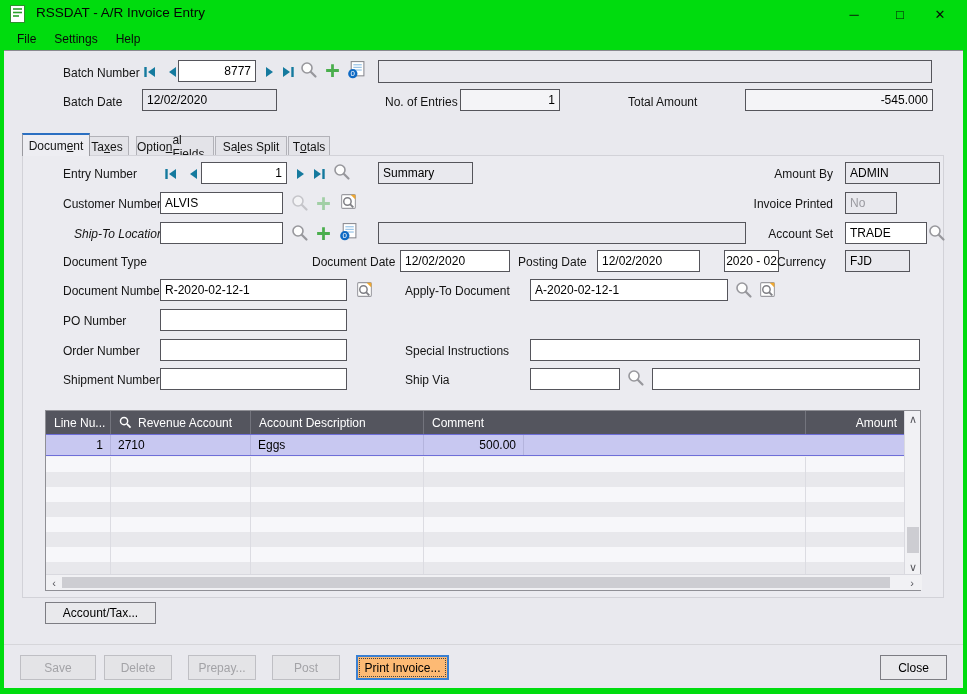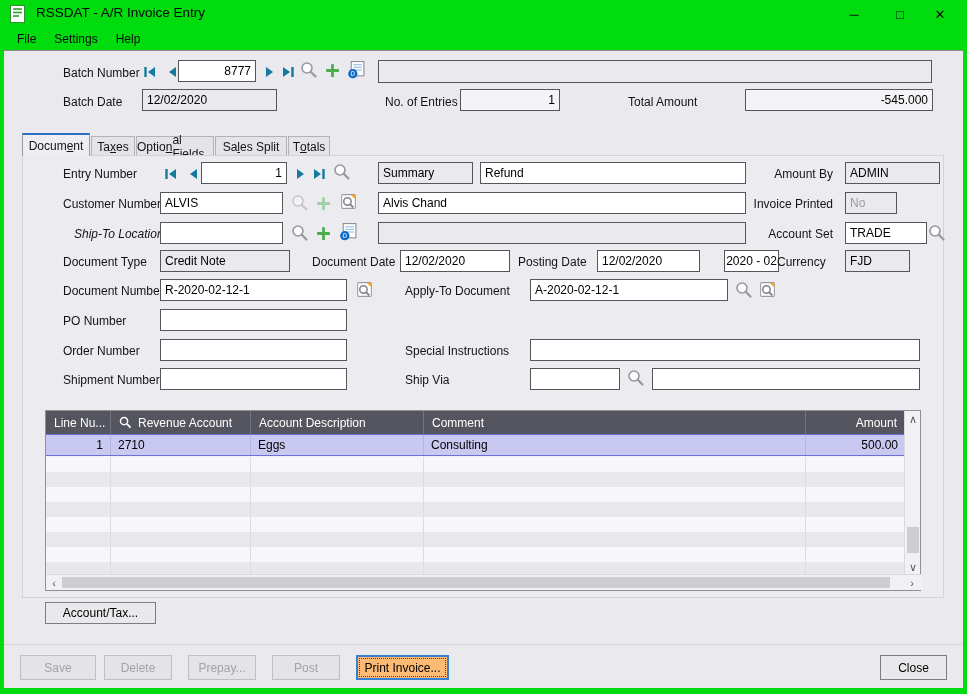--- a/index.html
+++ b/index.html
@@ -122,21 +122,21 @@
   <div class="fld ro" style="left:378px;top:60px;width:554px;height:23px;"></div>
 
   <div class="lbl" style="left:63px;top:95px;">Batch Date</div>
   <div class="fld ro" style="left:142px;top:89px;width:135px;">12/02/2020</div>
   <div class="lbl" style="left:385px;top:95px;">No. of Entries</div>
   <div class="fld lt right" style="left:460px;top:89px;width:100px;">1</div>
   <div class="lbl" style="left:628px;top:95px;">Total Amount</div>
   <div class="fld lt right" style="left:745px;top:89px;width:188px;">-545.000</div>
 
   <div class="tab active" style="left:22px;width:68px;">Docum<u>e</u>nt</div>
-  <div class="tab" style="left:91px;width:44px;">Ta<u>x</u>es</div>
+  <div class="tab" style="left:85px;width:44px;">Ta<u>x</u>es</div>
   <div class="tab" style="left:136px;width:78px;">Optio<u>n</u>al Fields</div>
   <div class="tab" style="left:215px;width:72px;">Sa<u>l</u>es Split</div>
   <div class="tab" style="left:288px;width:42px;">T<u>o</u>tals</div>
   <div class="tabpanel"></div>
 
   <div class="lbl" style="left:63px;top:167px;">Entry Number</div>
   <span class="navbtn" style="left:163px;top:166px;">
     <svg width="16" height="16" viewBox="0 0 16 16">
         <path d="M3.5 3v10" stroke="#157a9e" stroke-width="2.4"></path>
         <path d="M13 3 6 8l7 5z" fill="#157a9e"></path>
@@ -154,21 +154,20 @@
     <svg width="16" height="16" viewBox="0 0 16 16">
         <path d="M3 3l7 5-7 5z" fill="#157a9e"></path>
         <path d="M12.5 3v10" stroke="#157a9e" stroke-width="2.4"></path>
       </svg></span>
   <span class="ico" style="left:333px;top:163px;">
     <svg width="18" height="18" viewBox="0 0 18 18">
         <circle cx="7" cy="7" r="5" fill="#fdfdfd" stroke="#97979c" stroke-width="1.6"></circle>
         <line x1="11" y1="11" x2="15.5" y2="15.5" stroke="#97979c" stroke-width="2.2" stroke-linecap="round"></line>
       </svg></span>
   <div class="fld ro" style="left:378px;top:162px;width:95px;">Summary</div>
-  <div class="fld" style="left:480px;top:162px;width:266px;">Refund</div>
   <div class="lbl r" style="left:753px;top:167px;width:80px;">Amount By</div>
   <div class="fld ro" style="left:845px;top:162px;width:95px;">ADMIN</div>
 
   <div class="lbl" style="left:63px;top:197px;">Customer Number</div>
   <div class="fld" style="left:160px;top:192px;width:123px;">ALVIS</div>
   <span class="ico dim" style="left:291px;top:194px;">
     <svg width="18" height="18" viewBox="0 0 18 18">
         <circle cx="7" cy="7" r="5" fill="#fdfdfd" stroke="#97979c" stroke-width="1.6"></circle>
         <line x1="11" y1="11" x2="15.5" y2="15.5" stroke="#97979c" stroke-width="2.2" stroke-linecap="round"></line>
       </svg></span>
@@ -176,21 +175,20 @@
     <svg width="17" height="17" viewBox="0 0 16 16">
         <path d="M8 2v12M2 8h12" stroke="#4aae4d" stroke-width="2.6"></path>
       </svg></span>
   <span class="ico" style="left:339px;top:192px;">
     <svg width="19" height="19" viewBox="0 0 18 18">
         <rect x="2.5" y="2.5" width="13" height="13" rx="1" fill="#fff" stroke="#9a9aa0"></rect>
         <path d="M11 2.5h4.5V7z" fill="#f0a830"></path>
         <circle cx="8" cy="9" r="3.5" fill="#fff" stroke="#7f7f85" stroke-width="1.4"></circle>
         <line x1="10.5" y1="11.5" x2="13.5" y2="14.5" stroke="#7f7f85" stroke-width="1.8"></line>
       </svg></span>
-  <div class="fld" style="left:378px;top:192px;width:368px;">Alvis Chand</div>
   <div class="lbl r" style="left:733px;top:197px;width:100px;">Invoice Printed</div>
   <div class="fld ro graytext" style="left:845px;top:192px;width:52px;">No</div>
 
   <div class="lbl" style="left:74px;top:227px;font-style:italic;">Ship-To Location</div>
   <div class="fld" style="left:160px;top:222px;width:123px;"></div>
   <span class="ico" style="left:291px;top:224px;">
     <svg width="18" height="18" viewBox="0 0 18 18">
         <circle cx="7" cy="7" r="5" fill="#fdfdfd" stroke="#97979c" stroke-width="1.6"></circle>
         <line x1="11" y1="11" x2="15.5" y2="15.5" stroke="#97979c" stroke-width="2.2" stroke-linecap="round"></line>
       </svg></span>
@@ -210,21 +208,20 @@
   <div class="fld ro" style="left:378px;top:222px;width:368px;"></div>
   <div class="lbl r" style="left:753px;top:227px;width:80px;">Account Set</div>
   <div class="fld" style="left:845px;top:222px;width:82px;">TRADE</div>
   <span class="ico" style="left:928px;top:224px;">
     <svg width="18" height="18" viewBox="0 0 18 18">
         <circle cx="7" cy="7" r="5" fill="#fdfdfd" stroke="#97979c" stroke-width="1.6"></circle>
         <line x1="11" y1="11" x2="15.5" y2="15.5" stroke="#97979c" stroke-width="2.2" stroke-linecap="round"></line>
       </svg></span>
 
   <div class="lbl" style="left:63px;top:255px;">Document Type</div>
-  <div class="fld ro" style="left:160px;top:250px;width:130px;">Credit Note</div>
   <div class="lbl" style="left:312px;top:255px;">Document Date</div>
   <div class="fld" style="left:400px;top:250px;width:110px;">12/02/2020</div>
   <div class="lbl" style="left:518px;top:255px;">Posting Date</div>
   <div class="fld" style="left:597px;top:250px;width:103px;">12/02/2020</div>
   <div class="fld center" style="left:724px;top:250px;width:55px;">2020 - 02</div>
   <div class="lbl" style="left:777px;top:255px;">Currency</div>
   <div class="fld ro" style="left:845px;top:250px;width:65px;">FJD</div>
 
   <div class="lbl" style="left:63px;top:284px;">Document Number</div>
   <div class="fld" style="left:160px;top:279px;width:187px;">R-2020-02-12-1</div>
@@ -277,21 +274,20 @@
             <line x1="11" y1="11" x2="16" y2="16" stroke="#fff" stroke-width="2.4"></line>
           </svg>Revenue Account</div>
         <div class="gh-cell" style="width: 173px;">Account Description</div>
         <div class="gh-cell" style="width: 382px;">Comment</div>
         <div class="gh-cell right" style="width: 100px;">Amount</div>
       </div>
     <div class="grid-row" id="grid-row1">
         <div class="gr-cell right" style="width: 65px;">1</div>
         <div class="gr-cell" style="width: 140px;">2710</div>
         <div class="gr-cell" style="width: 173px;">Eggs</div>
-        <div class="gr-cell" style="width: 382px;">Consulting</div>
         <div class="gr-cell right" style="width: 100px;">500.00</div>
       </div>
     <div class="empty-rows" id="empty-rows">
         <div class="e-row" style="background: rgb(247, 247, 250);">
           <div class="e-cell" style="width: 65px;"></div>
           <div class="e-cell" style="width: 140px;"></div>
           <div class="e-cell" style="width: 173px;"></div>
           <div class="e-cell" style="width: 382px;"></div>
           <div class="e-cell" style="width: 100px;"></div>
         </div>

